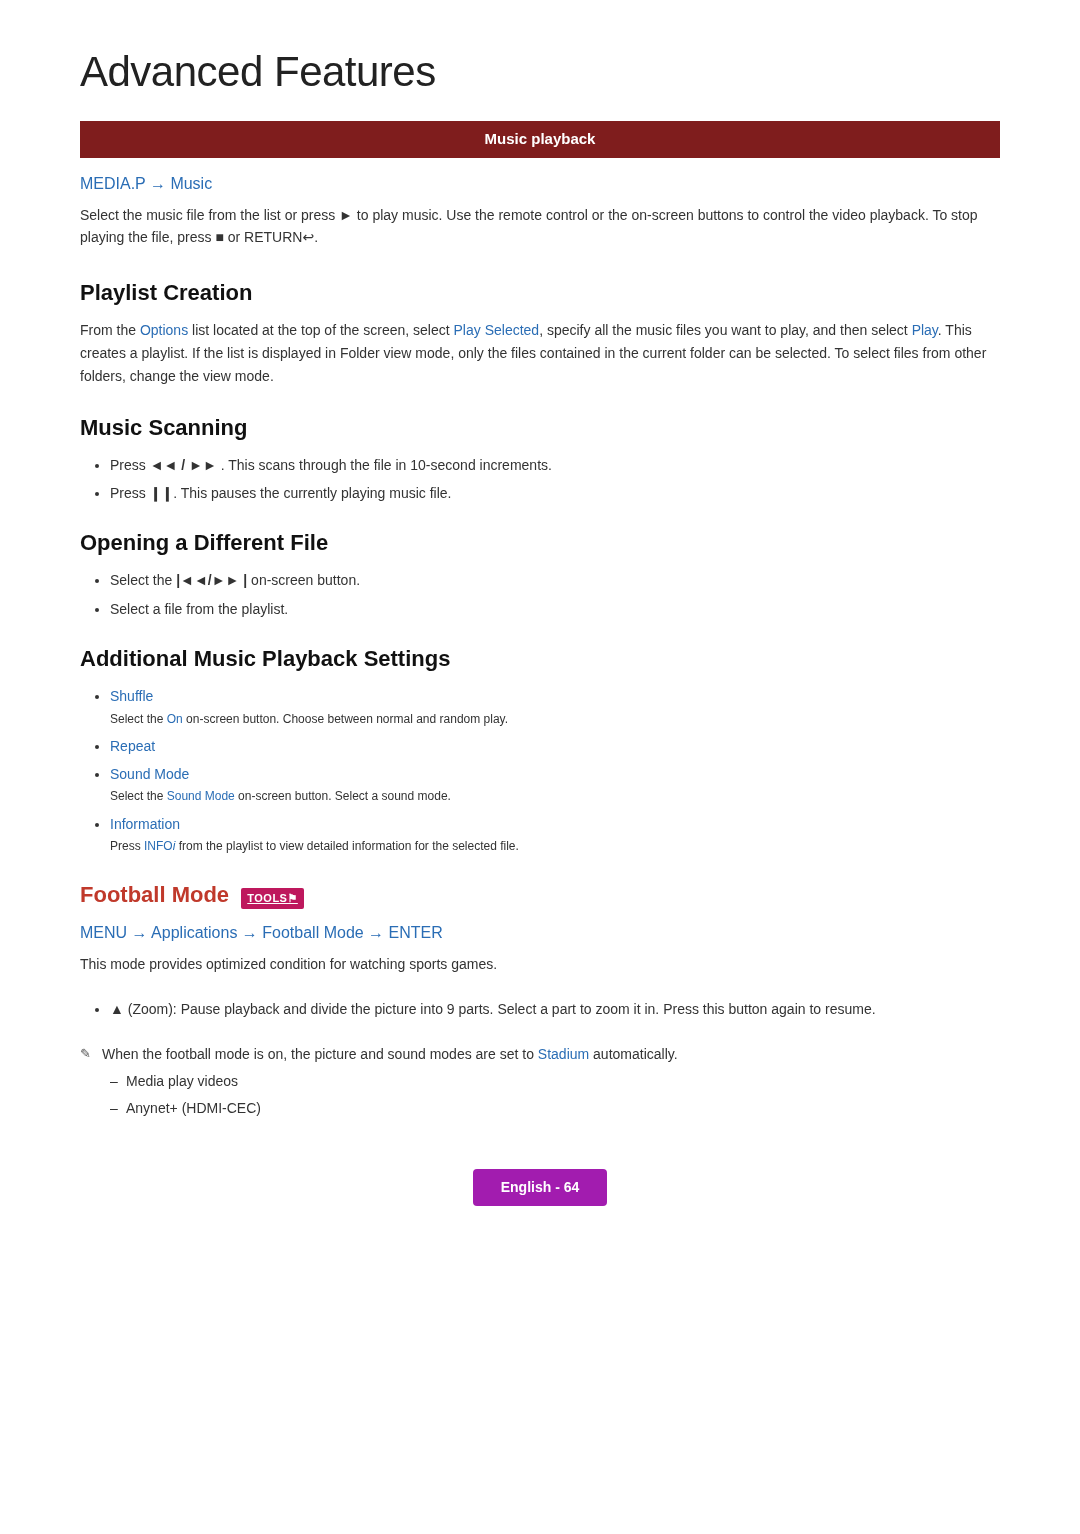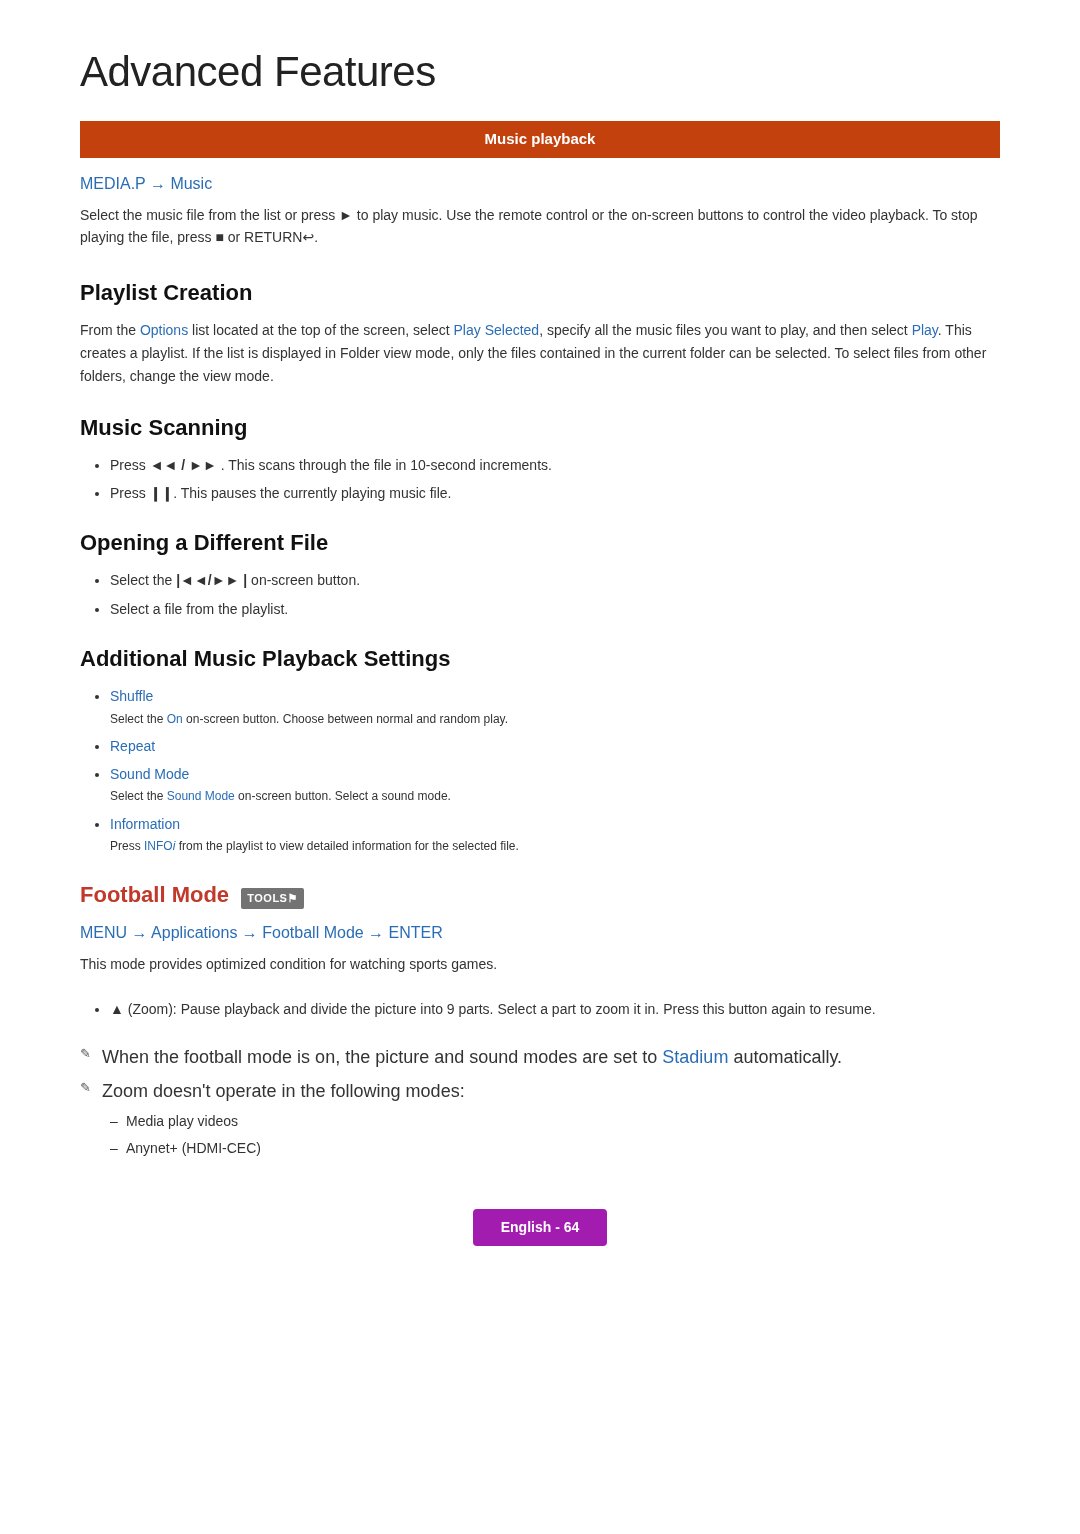--- a/index.html
+++ b/index.html
@@ -14,21 +14,21 @@
       padding: 40px 80px 60px 80px;
     }
     .page-title {
       font-size: 42px;
       font-weight: 300;
       color: #222;
       margin-bottom: 18px;
       letter-spacing: -0.5px;
     }
     .section-header-bar {
-      background: #c2410c;
+      background: #7f1d1d;
       color: #ffffff;
       text-align: center;
       font-size: 15px;
       font-weight: bold;
       padding: 7px 0;
       margin-bottom: 14px;
     }
     .breadcrumb {
       color: #2a6db5;
       font-size: 16px;
@@ -49,29 +49,30 @@
       margin-top: 10px;
     }
     .section-heading-red {
       font-size: 22px;
       font-weight: bold;
       color: #c0392b;
       display: inline;
     }
     .tools-badge {
       display: inline-block;
-      background: #737373;
+      background: #be185d;
       color: #fff;
       font-size: 11px;
       padding: 2px 6px;
       border-radius: 2px;
       margin-left: 8px;
       vertical-align: middle;
       font-weight: bold;
       letter-spacing: 0.5px;
+      text-decoration: underline;
     }
     .section-body {
       margin-bottom: 22px;
       font-size: 14px;
       color: #333;
       line-height: 1.65;
     }
     .bullet-list {
       list-style: disc;
       margin-left: 30px;
@@ -95,21 +96,21 @@
       margin-bottom: 4px;
       position: relative;
       padding-left: 16px;
     }
     .sub-bullet-list li::before {
       content: "–";
       position: absolute;
       left: 0;
     }
     .note-line {
-      font-size: 18px;
+      font-size: 14px;
       color: #333;
       line-height: 1.6;
       margin-bottom: 5px;
       padding-left: 22px;
       position: relative;
     }
     .note-line::before {
       content: "✎";
       font-size: 13px;
       position: absolute;
@@ -230,23 +231,20 @@
     <li>
       <strong>▲</strong> (Zoom): Pause playback and divide the picture into 9 parts. Select a part to zoom it in. Press this button again to resume.
     </li>
   </ul>
 </div>
 
 <div class="section-body">
   <div class="note-line">
     When the football mode is on, the picture and sound modes are set to <span class="link-blue">Stadium</span> automatically.
   </div>
-  <div class="note-line">
-    Zoom doesn't operate in the following modes:
-  </div>
   <ul class="sub-bullet-list">
     <li>Media play videos</li>
     <li>Anynet+ (HDMI-CEC)</li>
   </ul>
 </div>
 
 <div class="footer-bar">
   <span class="footer-badge">English - 64</span>
 </div>
 

